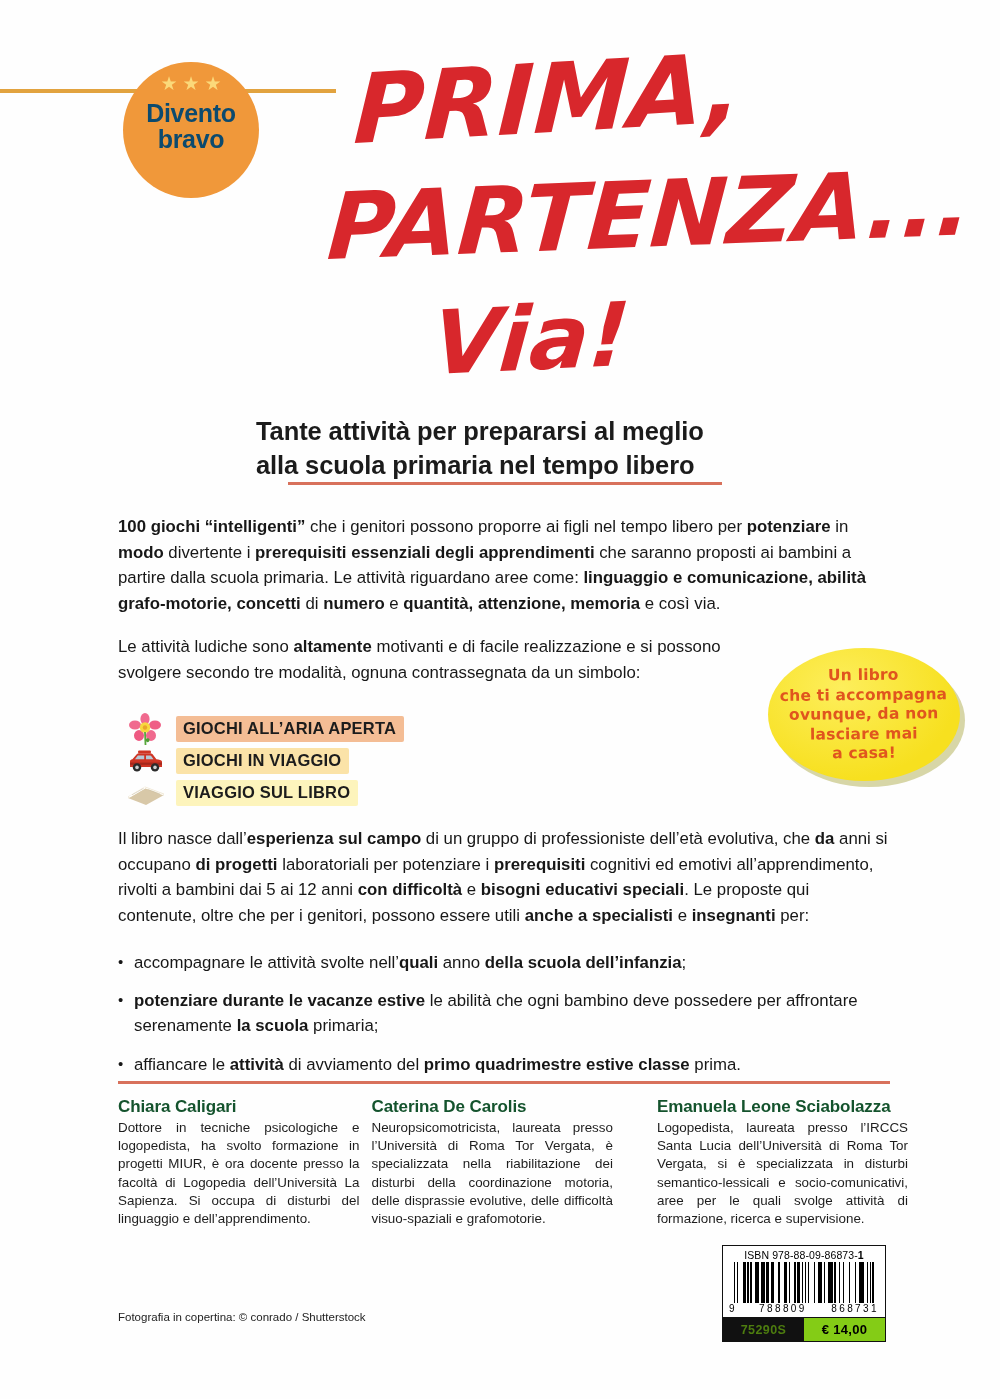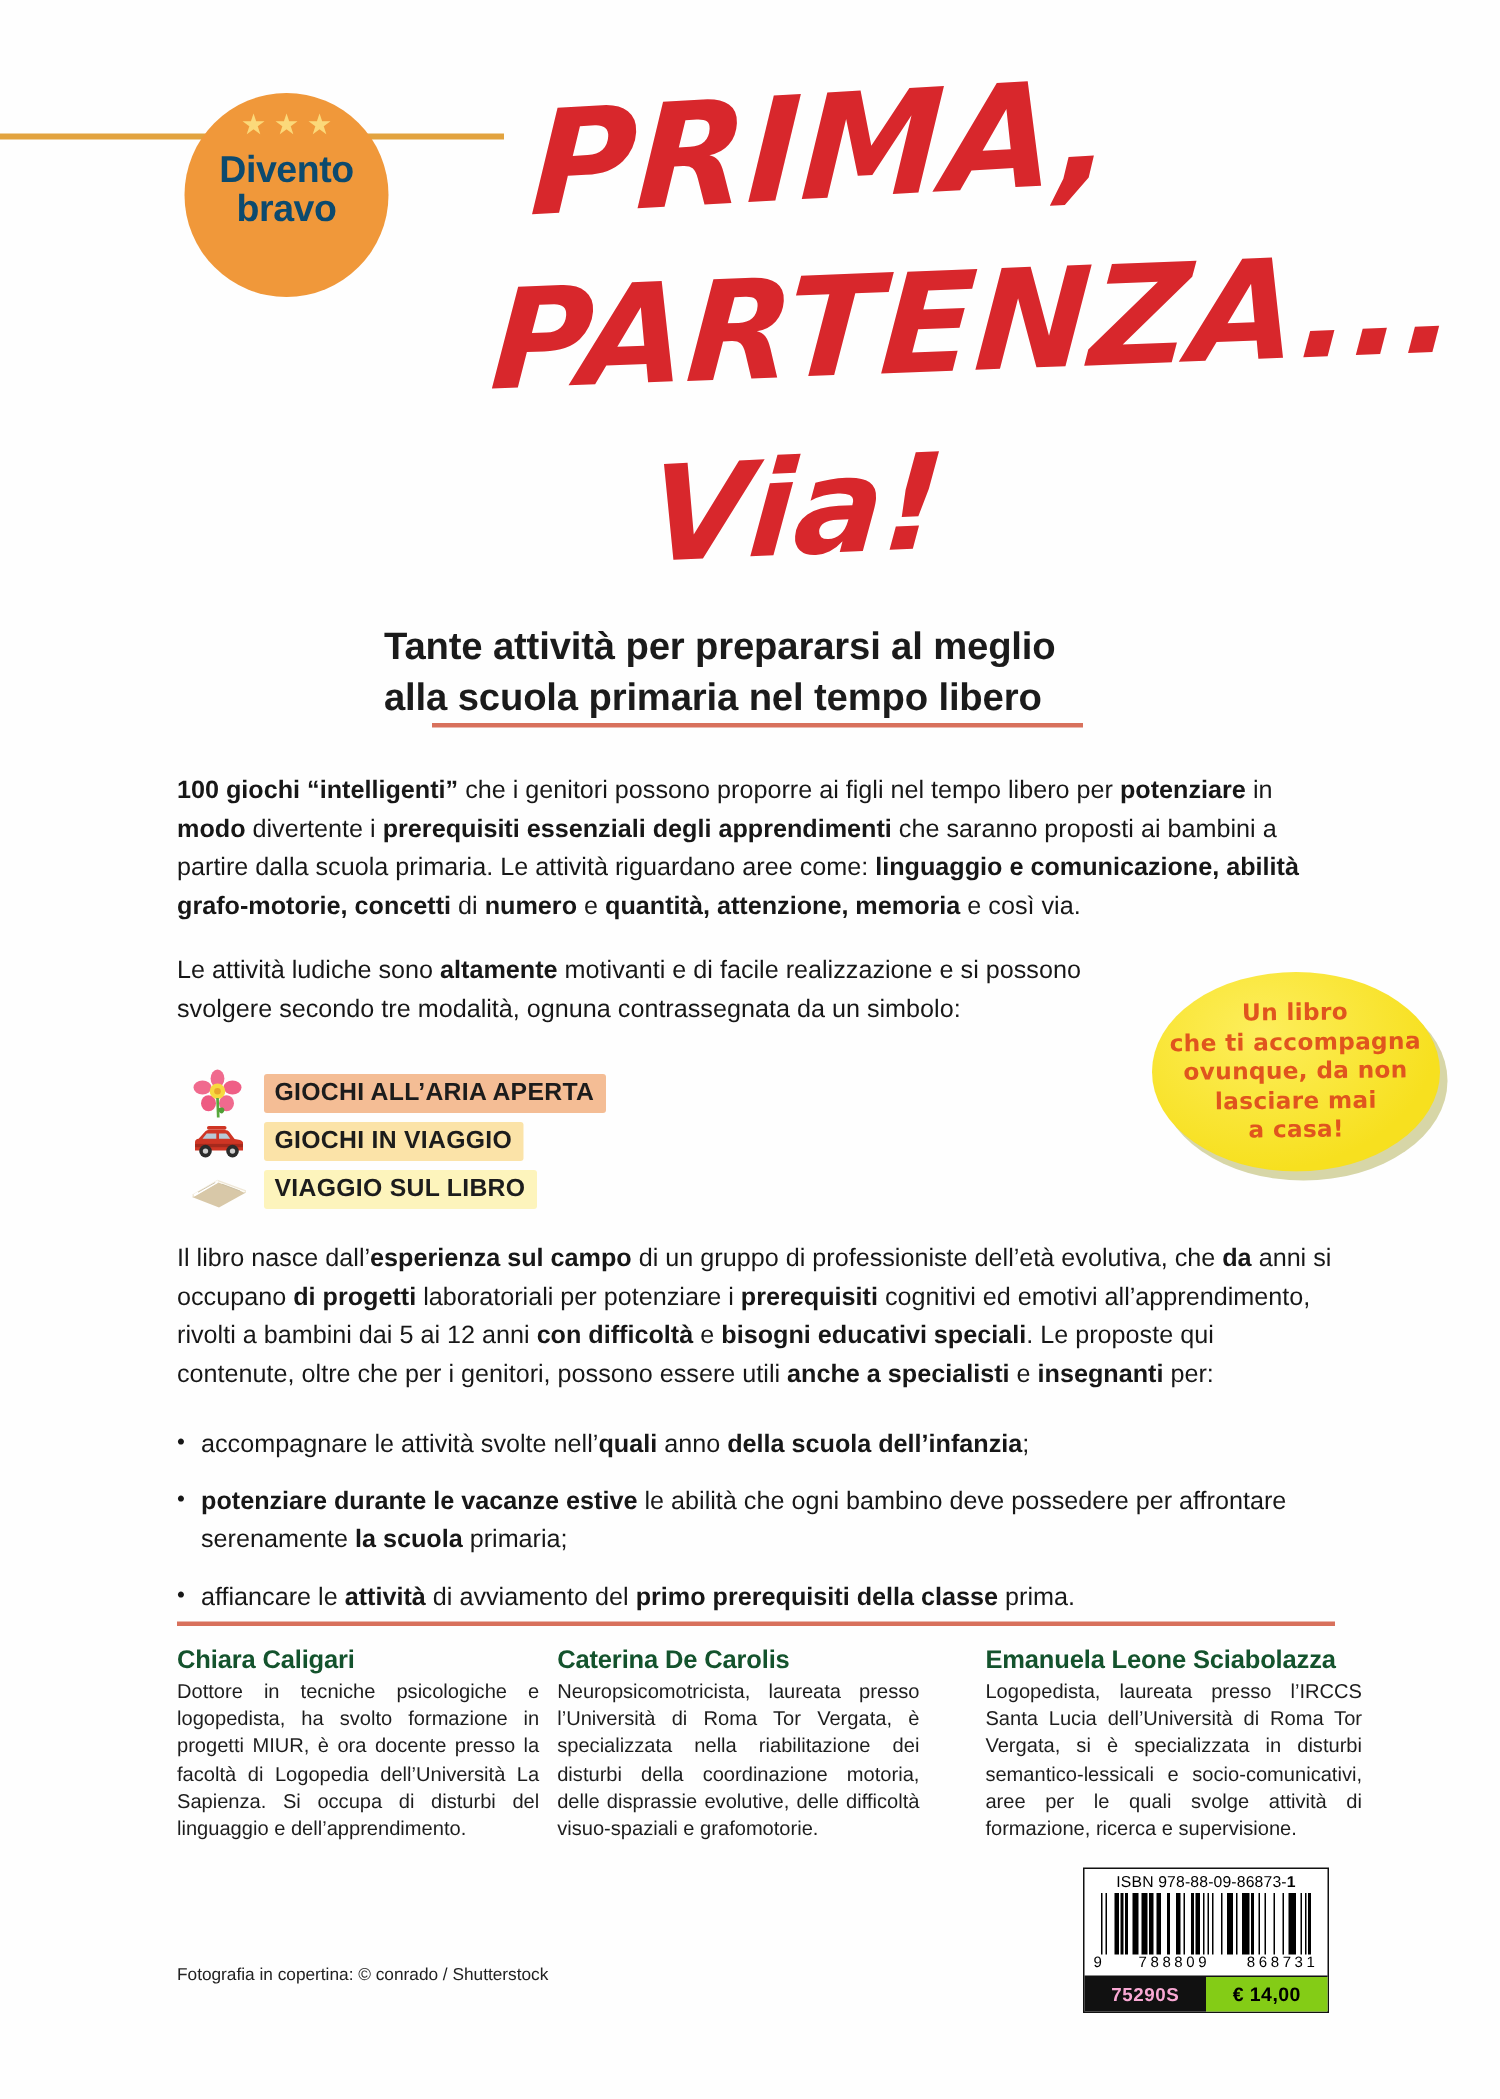--- a/index.html
+++ b/index.html
@@ -335,21 +335,21 @@
   }
   .digits .d-lead { letter-spacing: 0; }
   .price-row {
     display: flex;
     border-top: 1px solid #111;
     height: 23px;
   }
   .price-code {
     flex: 0 0 50%;
     background: #111;
-    color: #f9a8d4;
+    color: #4d7c0f;
     font-size: 12.5px;
     font-weight: bold;
     display: flex;
     align-items: center;
     justify-content: center;
     letter-spacing: 0.4px;
   }
   .price-val {
     flex: 1 1 auto;
     background: #84cc16;
@@ -475,21 +475,21 @@
     <div class="bullet">
       <span class="bullet-dot">•</span>
       <span class="bullet-text"><span>accompagnare le attività svolte nell’</span><b>quali</b><span> anno </span><b>della scuola dell’infanzia</b><span>;</span></span>
     </div>
     <div class="bullet">
       <span class="bullet-dot">•</span>
       <span class="bullet-text"><b>potenziare durante le vacanze estive</b><span> le abilità che ogni bambino deve possedere per affrontare serenamente </span><b>la scuola</b><span> primaria;</span></span>
     </div>
     <div class="bullet">
       <span class="bullet-dot">•</span>
-      <span class="bullet-text"><span>affiancare le </span><b>attività</b><span> di avviamento del </span><b>primo prerequisiti della classe</b><span> prima.</span></span>
+      <span class="bullet-text"><span>affiancare le </span><b>attività</b><span> di avviamento del </span><b>primo quadrimestre estive classe</b><span> prima.</span></span>
     </div>
   </div>
 
   <div class="authors-rule"></div>
   <div class="authors">
     <div class="author">
       <div class="author-name">Chiara Caligari</div>
       <div class="author-bio">Dottore in tecniche psicologiche e logopedista, ha svolto formazione in progetti MIUR, è ora docente presso la facoltà di Logopedia dell’Università La Sapienza. Si occupa di disturbi del linguaggio e dell’apprendimento.</div>
     </div>
     <div class="author">

